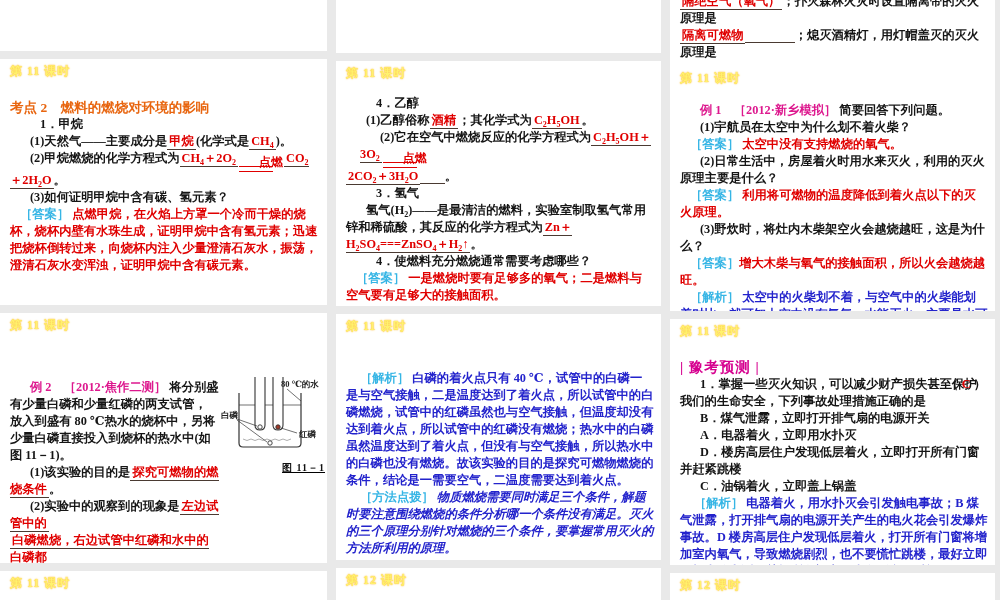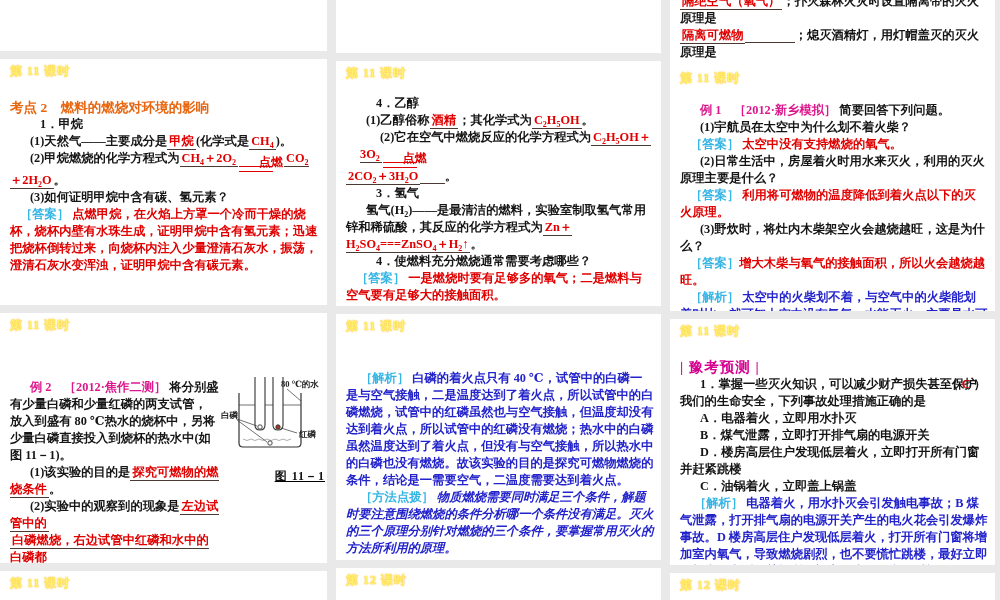--- a/index.html
+++ b/index.html
@@ -39,21 +39,21 @@
   
   .ln-or{color:#e8650f;font-size:13.5px;}
   .ln-secr{color:#e32222;font-size:14.5px;letter-spacing:1px;}
   .ln-secm{color:#d6008f;font-size:14.5px;letter-spacing:1px;}
   
   .ig{display:inline-block;vertical-align:-4px;text-align:center;color:#e00000;margin:0 1px;}
   .ig .igt{display:block;font-size:12px;line-height:8px;}
   .ig .igb{display:block;height:4px;width:34px;border-top:1.5px solid #e00000;border-bottom:1.5px solid #e00000;}
   
   .fig{position:absolute;right:2px;top:64px;width:104px;text-align:right;text-decoration:underline;}
-  .figcap{font-size:12px;color:#111;margin-top:7px;letter-spacing:1px;}
+  .figcap{font-size:10px;color:#111;margin-top:0;letter-spacing:1px;}
   .fig svg text{font-family:"Liberation Serif","DejaVu Serif",serif;font-weight:bold;fill:#222;}
 </style>
 </head>
 <body>
 
 <div class="board">
 
   <div class="panel" style="left:0;top:0;width:327px;height:51px"></div>
 
   <div class="panel" style="left:0;top:59px;width:327px;height:246px">
@@ -150,22 +150,22 @@
         <div class="ln" style="text-indent: 10px;"><span class="sg-cy">［答案］</span><span class="sg-r">增大木柴与氧气的接触面积，所以火会越烧越旺。</span></div>
         <div class="ln" style="text-indent: 10px;"><span class="sg-cy">［解析］</span><span class="sg-bl"> 太空中的火柴划不着，与空气中的火柴能划着对比，就可知太空中没有氧气；水能灭火，主要是水可以使可燃物的温度降到其着火点以下；木柴架空主要是增大了木柴与空气的接触面积。</span></div>
       </div>
   </div>
 
   <div class="panel" style="left:670px;top:319px;width:325px;height:246px">
     <div class="plabel">第 11 课时</div>
     <div class="content" style="top:40px">
         <div class="ln ln-secm"><span class="sg-secm">| 豫考预测 |</span></div>
         <div class="ln" style="text-indent: 20px;"><span class="sg-k">1．掌握一些灭火知识，可以减少财产损失甚至保护我们的生命安全，下列事故处理措施正确的是</span><span class="rt"><span class="sg-k">（ </span><span class="sg-r">C</span><span class="sg-k"> ）</span></span></div>
+        <div class="ln" style="text-indent: 20px;"><span class="sg-k">B．煤气泄露，立即打开排气扇的电源开关</span></div>
         <div class="ln" style="text-indent: 20px;"><span class="sg-k">A．电器着火，立即用水扑灭</span></div>
-        <div class="ln" style="text-indent: 20px;"><span class="sg-k">B．煤气泄露，立即打开排气扇的电源开关</span></div>
         <div class="ln" style="text-indent: 20px;"><span class="sg-k">D．楼房高层住户发现低层着火，立即打开所有门窗并赶紧跳楼</span></div>
         <div class="ln" style="text-indent: 20px;"><span class="sg-k">C．油锅着火，立即盖上锅盖</span></div>
         <div class="ln" style="text-indent: 14px;"><span class="sg-cy">［解析］</span><span class="sg-bl"> 电器着火，用水扑灭会引发触电事故；B 煤气泄露，打开排气扇的电源开关产生的电火花会引发爆炸事故。D 楼房高层住户发现低层着火，打开所有门窗将增加室内氧气，导致燃烧剧烈，也不要慌忙跳楼，最好立即拨打火警电话，关闭所有门窗，为救援赢得时间。</span></div>
       </div>
   </div>
 
   <div class="panel" style="left:670px;top:573px;width:325px;height:27px">
     <div class="plabel">第 12 课时</div>
   </div>
 

